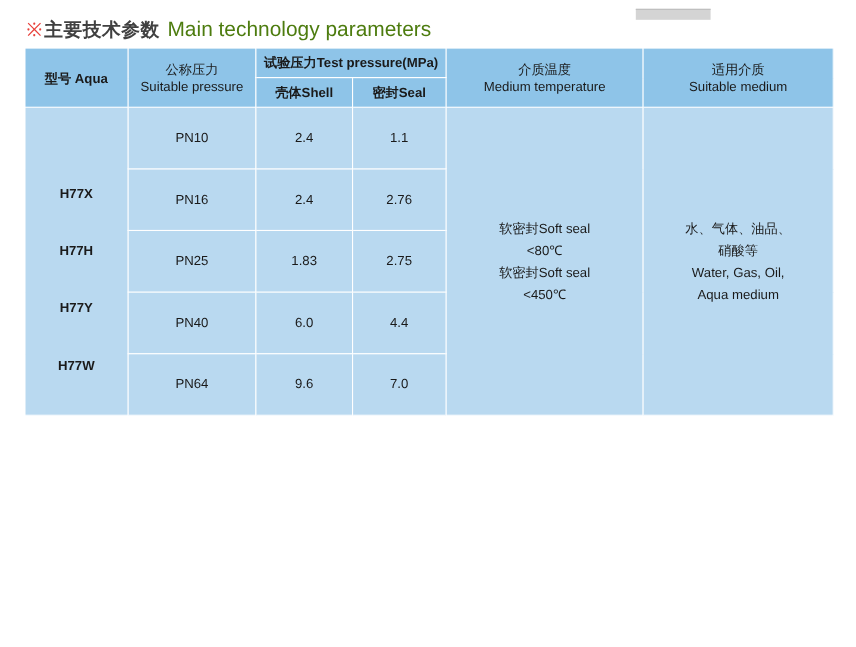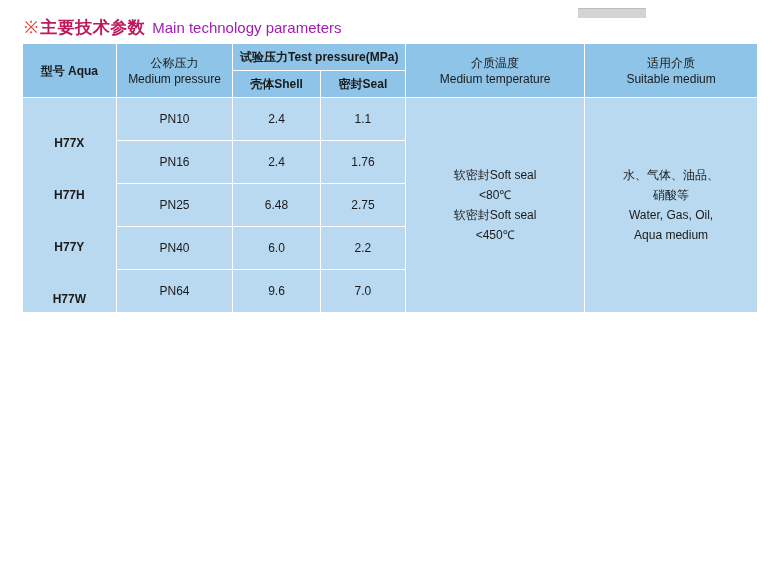--- a/index.html
+++ b/index.html
@@ -36,46 +36,46 @@
     align-items: baseline;
     white-space: nowrap;
   }
   .title-mark {
     color: #e8403a;
     font-size: 17px;
     line-height: 1;
     margin-right: 2px;
   }
   .title-cn {
-    color: #be185d;
+    color: #404040;
     font-size: 17px;
     font-weight: bold;
     letter-spacing: 0.5px;
   }
   .title-en {
-    color: #a21caf;
-    font-size: 15px;
+    color: #4d7c0f;
+    font-size: 19px;
     font-weight: normal;
     margin-left: 7px;
   }
   table.spec {
     position: absolute;
     top: 43px;
     left: 22px;
     width: 736px;
     border-collapse: collapse;
     table-layout: fixed;
   }
   table.spec td {
     border: 1px solid #ffffff;
     text-align: center;
     vertical-align: middle;
     color: #1a1a1a;
     font-size: 12px;
-    padding: 4px;
+    padding: 17px;
   }
   .hdr {
     background: #8ec4e8;
     font-weight: bold;
     font-size: 12.5px;
     line-height: 16px;
     padding: 5px 2px !important;
   }
   .hdr .sub {
     display: block;
@@ -134,21 +134,21 @@
       <col class="col-shell">
       <col class="col-seal">
       <col class="col-temp">
       <col class="col-medium">
     </colgroup>
     <tbody>
       <tr>
         <td class="hdr" rowspan="2">型号 Aqua</td>
         <td class="hdr" rowspan="2">
           <span class="sub">公称压力</span>
-          <span class="sub">Medium pressure</span>
+          <span class="sub">Suitable pressure</span>
         </td>
         <td class="hdr" colspan="2">试验压力Test pressure(MPa)</td>
         <td class="hdr" rowspan="2">
           <span class="sub">介质温度</span>
           <span class="sub">Medium temperature</span>
         </td>
         <td class="hdr" rowspan="2">
           <span class="sub">适用介质</span>
           <span class="sub">Suitable medium</span>
         </td>
@@ -177,31 +177,31 @@
         <td class="wide-cell" rowspan="5">
           <span class="ln">水、气体、油品、</span>
           <span class="ln">硝酸等</span>
           <span class="ln">Water, Gas, Oil,</span>
           <span class="ln">Aqua medium</span>
         </td>
       </tr>
       <tr>
         <td class="body-cell">PN16</td>
         <td class="body-cell">2.4</td>
-        <td class="body-cell">1.76</td>
+        <td class="body-cell">2.76</td>
       </tr>
       <tr>
         <td class="body-cell">PN25</td>
-        <td class="body-cell">6.48</td>
+        <td class="body-cell">1.83</td>
         <td class="body-cell">2.75</td>
       </tr>
       <tr>
         <td class="body-cell">PN40</td>
         <td class="body-cell">6.0</td>
-        <td class="body-cell">2.2</td>
+        <td class="body-cell">4.4</td>
       </tr>
       <tr>
         <td class="body-cell">PN64</td>
         <td class="body-cell">9.6</td>
         <td class="body-cell">7.0</td>
       </tr>
     </tbody>
   </table>
 
 </div>

